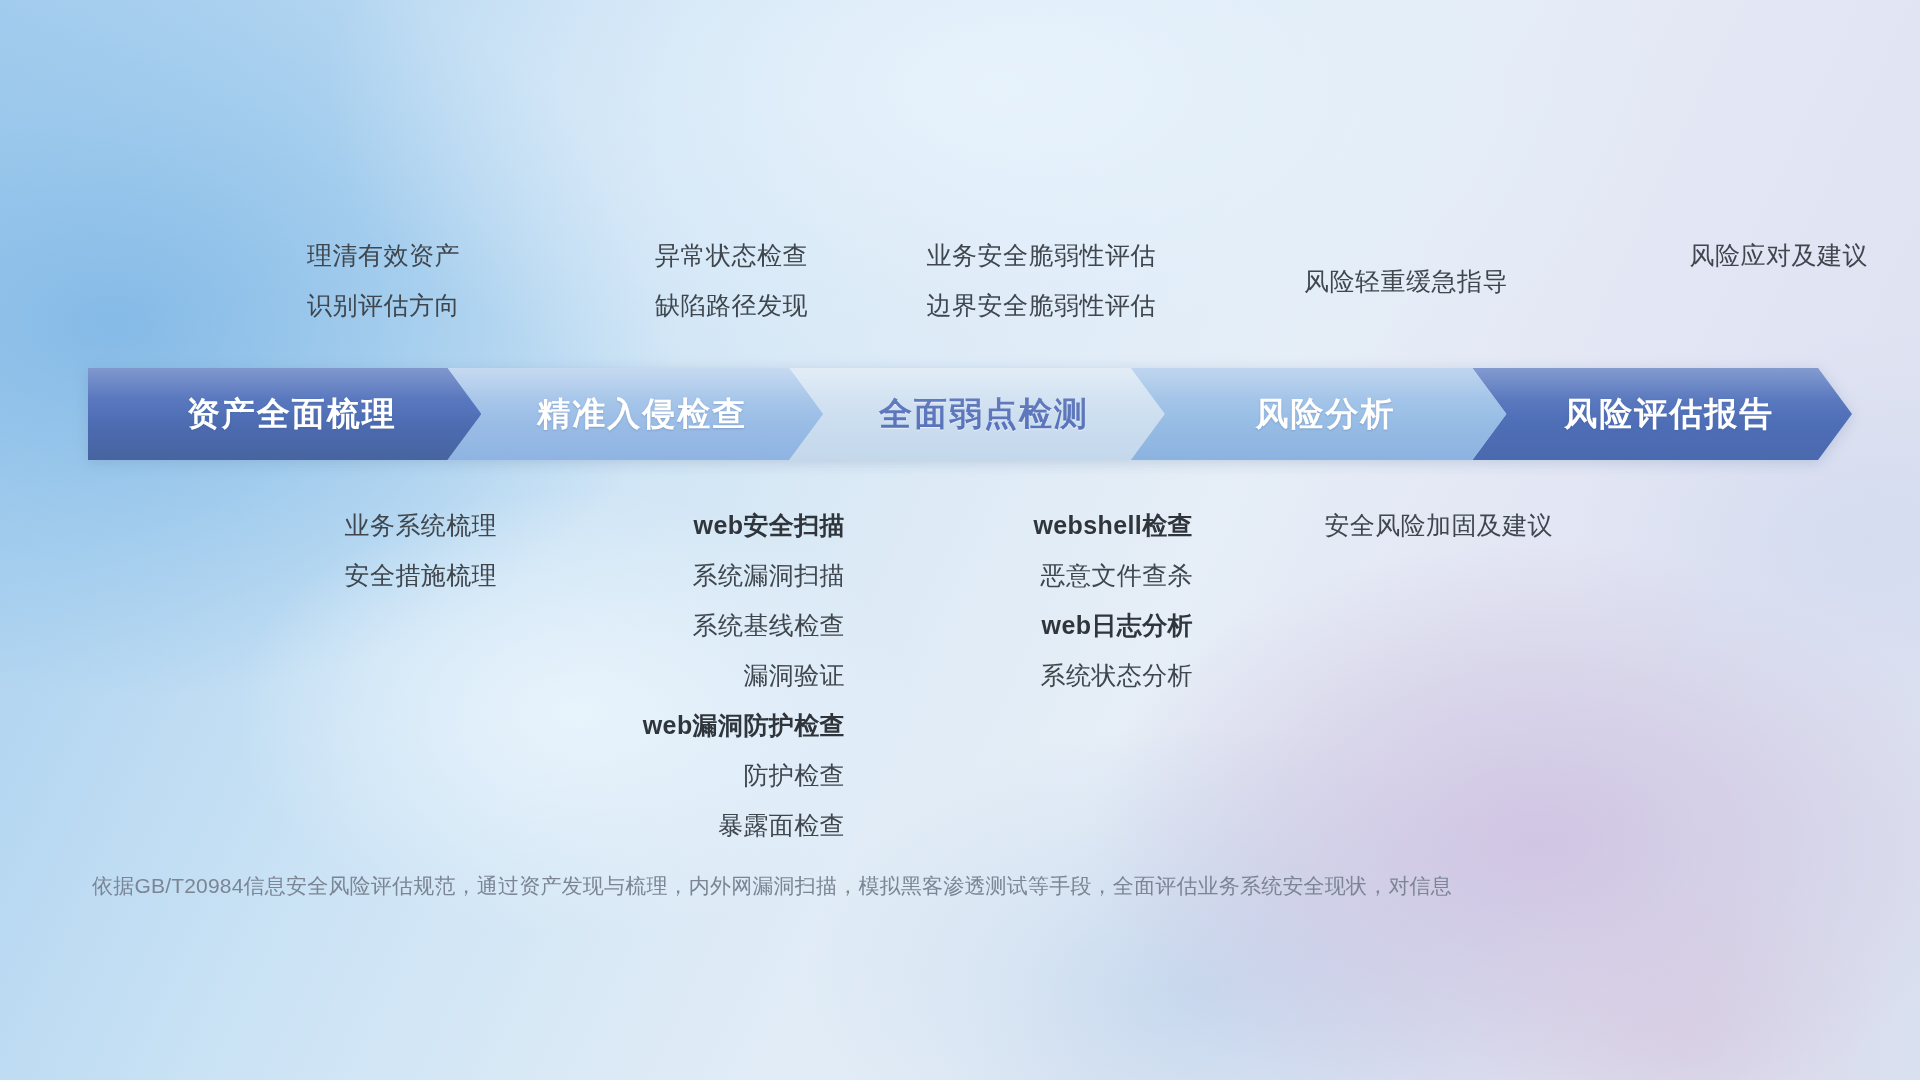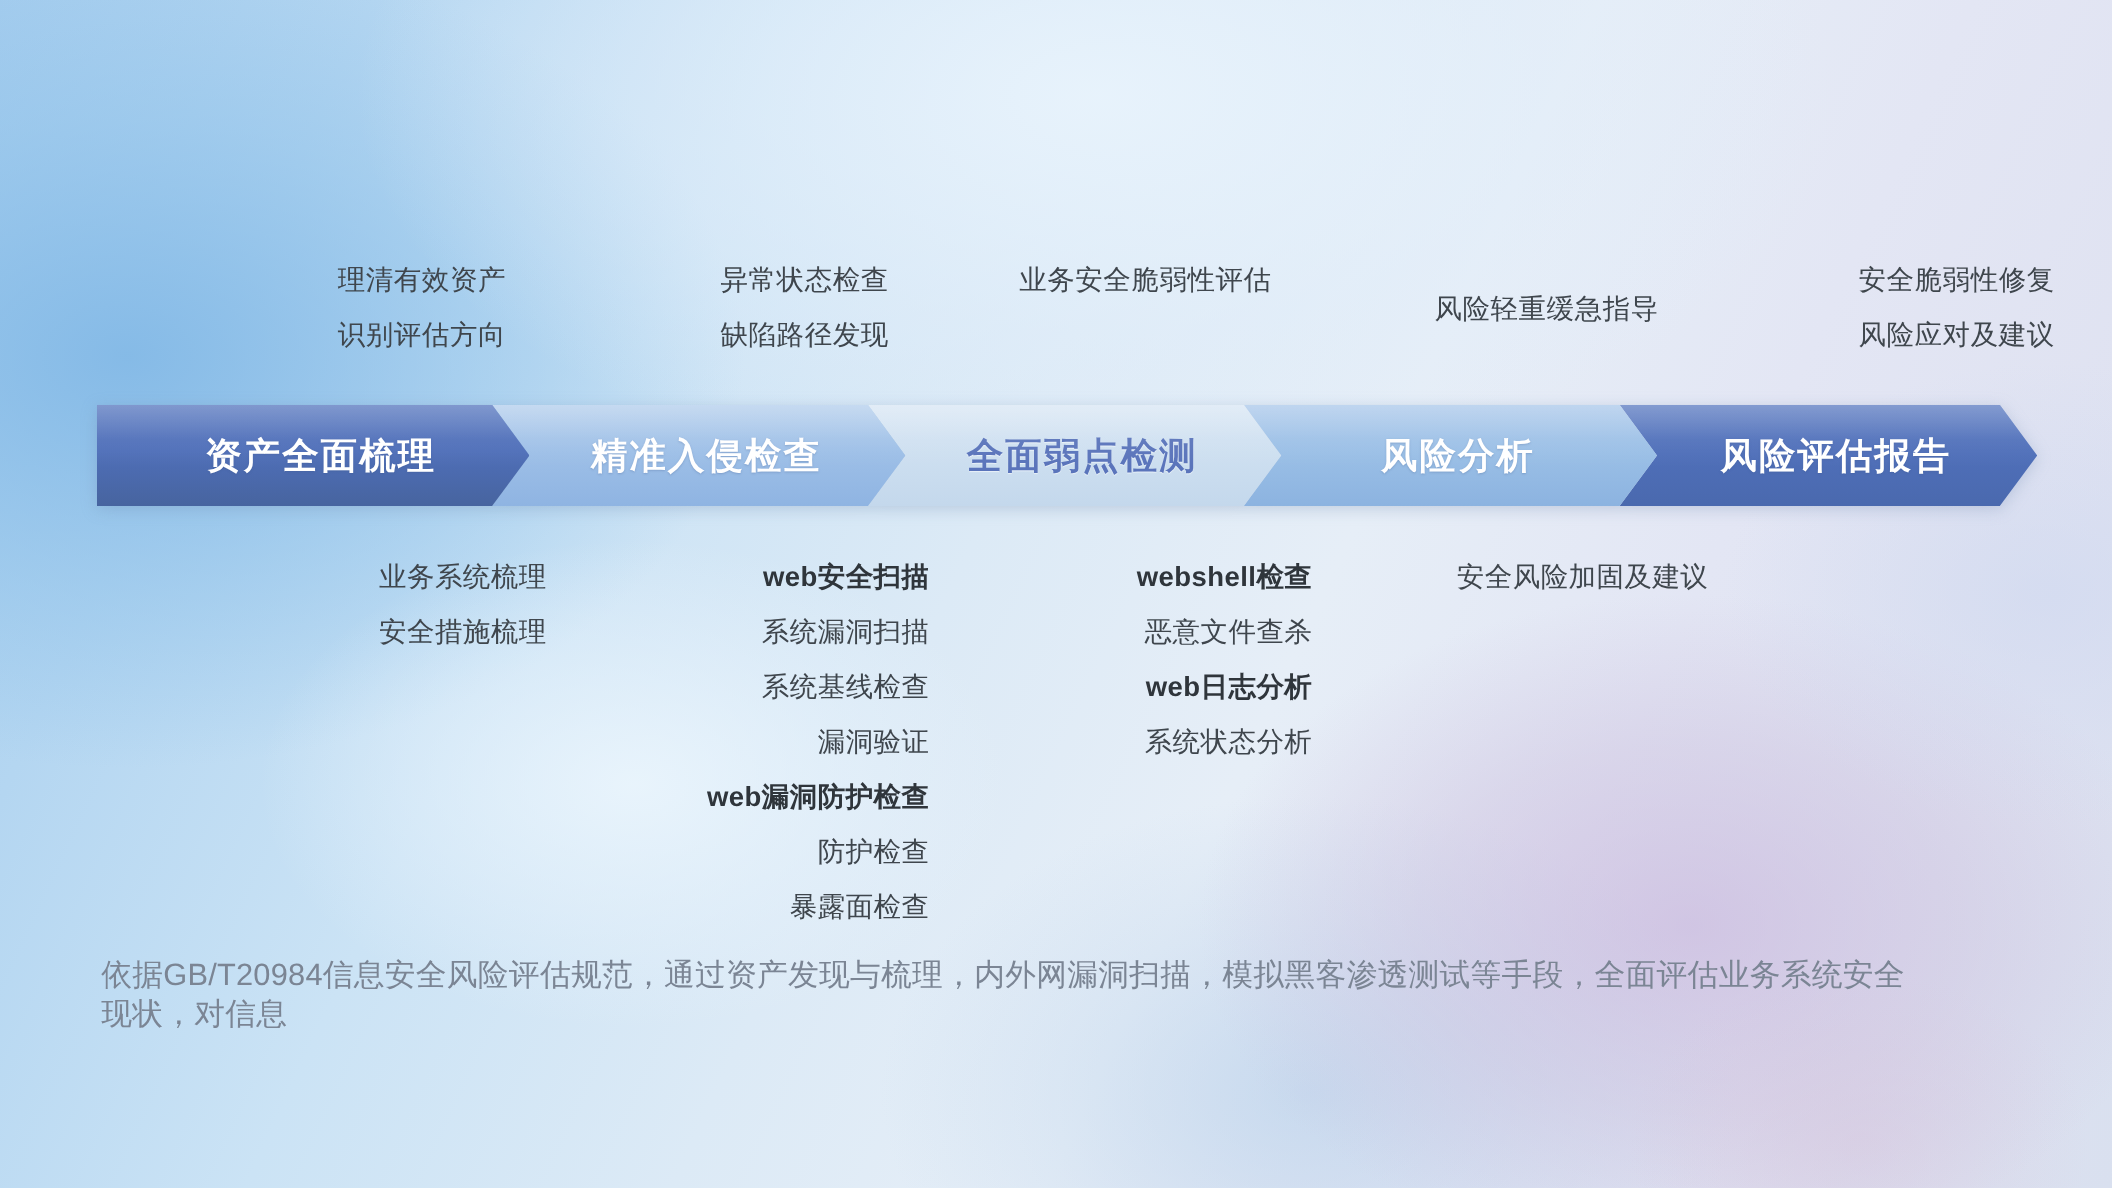--- a/index.html
+++ b/index.html
@@ -175,21 +175,21 @@
     letter-spacing: 0.4px;
   }
   .item.em { font-weight: bold; color: #2f353b; }
 
   
   .footer {
     position: absolute;
     left: 92px;
     top: 868px;
     width: 1640px;
-    font-size: 28px;
+    font-size: 21px;
     line-height: 36px;
     color: #7b8594;
     letter-spacing: 0.2px;
   }
   .footer p { margin: 0; }
 </style>
 </head>
 <body>
 
 <div class="bg-layer bg-base"></div>
@@ -210,28 +210,28 @@
       <div class="cap">识别评估方向</div>
     </div>
 
     <div class="col col-2">
       <div class="cap">异常状态检查</div>
       <div class="cap">缺陷路径发现</div>
     </div>
 
     <div class="col col-3">
       <div class="cap">业务安全脆弱性评估</div>
+      <div class="cap">边界安全脆弱性评估</div>
     </div>
 
     <div class="col col-4">
       <div class="cap">风险轻重缓急指导</div>
     </div>
 
     <div class="col col-5">
-      <div class="cap">安全脆弱性修复</div>
       <div class="cap">风险应对及建议</div>
     </div>
 
   </div>
 
   <div class="band">
 
     <div class="arrow a1">
       <span class="arrow-label">资产全面梳理</span>
     </div>

